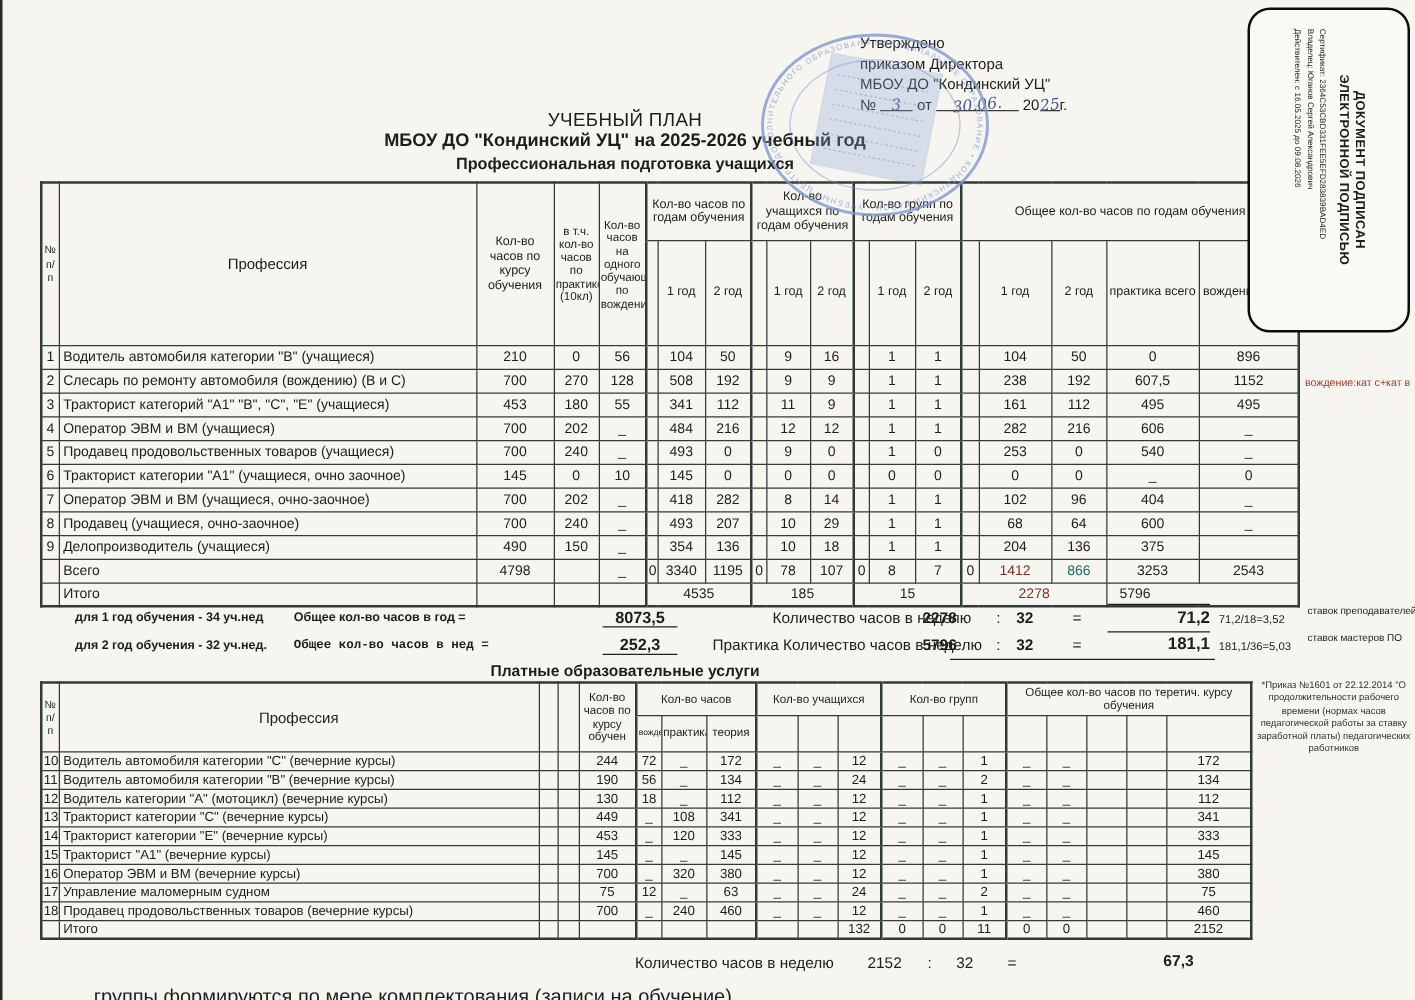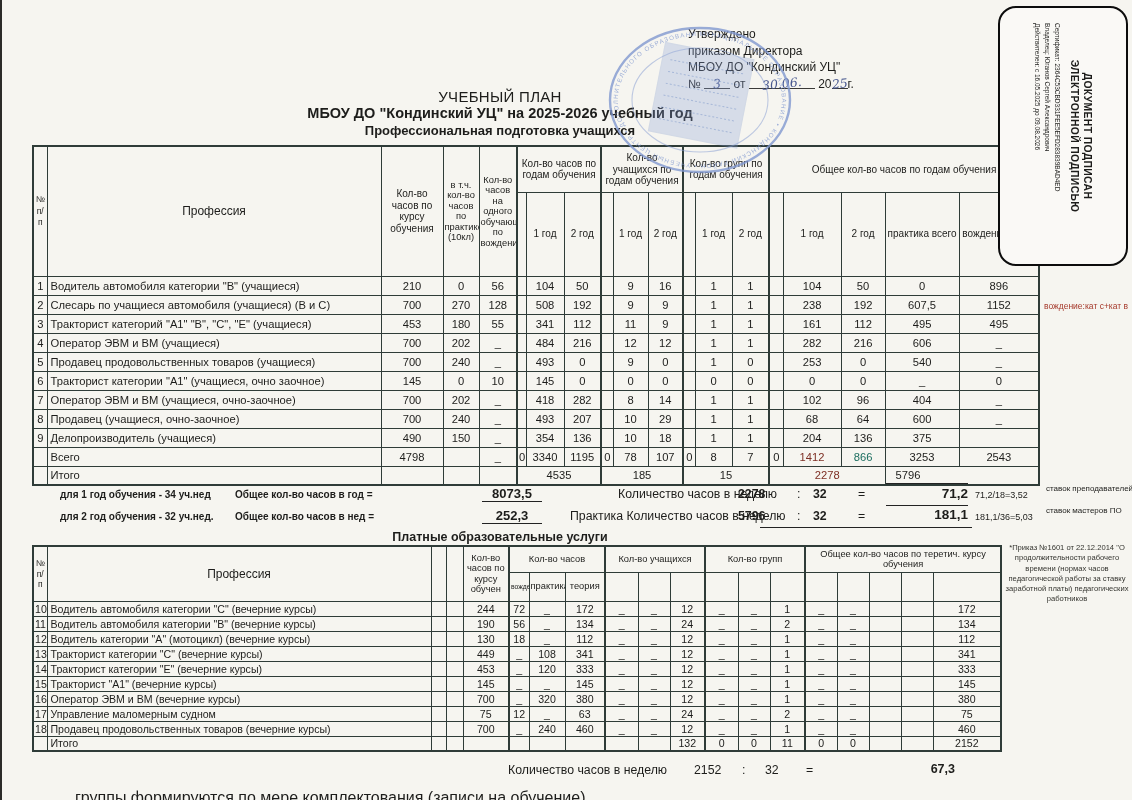--- a/index.html
+++ b/index.html
@@ -166,21 +166,21 @@
           <td>1</td>
           <td>1</td>
           <td class="gb"></td>
           <td>104</td>
           <td>50</td>
           <td>0</td>
           <td>896</td>
         </tr>
         <tr>
           <td>2</td>
-          <td class="prof">Слесарь по учащиеся автомобиля (учащиеся) (В и С)</td>
+          <td class="prof">Слесарь по ремонту автомобиля (вождению) (В и С)</td>
           <td>700</td>
           <td>270</td>
           <td>128</td>
           <td class="gb"></td>
           <td>508</td>
           <td>192</td>
           <td class="gb"></td>
           <td>9</td>
           <td>9</td>
           <td class="gb"></td>
@@ -388,21 +388,21 @@
     <span class="abs calc" style="left:797px; top:487px;">:</span>
     <span class="abs num-b" style="left:813px; top:487px;">32</span>
     <span class="abs calc" style="left:858px; top:487px;">=</span>
     <span class="abs result" style="left:888px; top:486px;">71,2</span>
     <span class="abs tinycalc" style="left:975px; top:490px;">71,2/18=3,52</span>
     <span class="abs tinynote" style="left:1046px; top:484px;">ставок преподавателей</span>
   </div>
 
   <div>
     <span class="abs sum" style="left:60px; top:511px; font-weight:600;">для 2 год обучения - 32 уч.нед.</span>
-    <span class="abs sum sum-bold" style="left:235px; top:511px;">Общее кол-во часов в нед =</span>
+    <span class="abs sum sum-bold" style="left:235px; top:511px;font-family:Liberation Mono, monospace;">Общее кол-во часов в нед =</span>
     <span class="abs bigval" style="left:482px; top:508px;">252,3</span>
     <span class="abs calc" style="left:570px; top:509px;">Практика Количество часов в неделю</span>
     <span class="abs num-b" style="left:738px; top:509px;">5796</span>
     <span class="abs calc" style="left:797px; top:509px;">:</span>
     <span class="abs num-b" style="left:813px; top:509px;">32</span>
     <span class="abs calc" style="left:858px; top:509px;">=</span>
     <span class="abs result" style="left:888px; top:507px;">181,1</span>
     <span class="abs tinycalc" style="left:975px; top:512px;">181,1/36=5,03</span>
     <span class="abs tinynote" style="left:1046px; top:506px;">ставок мастеров ПО</span>
   </div>

